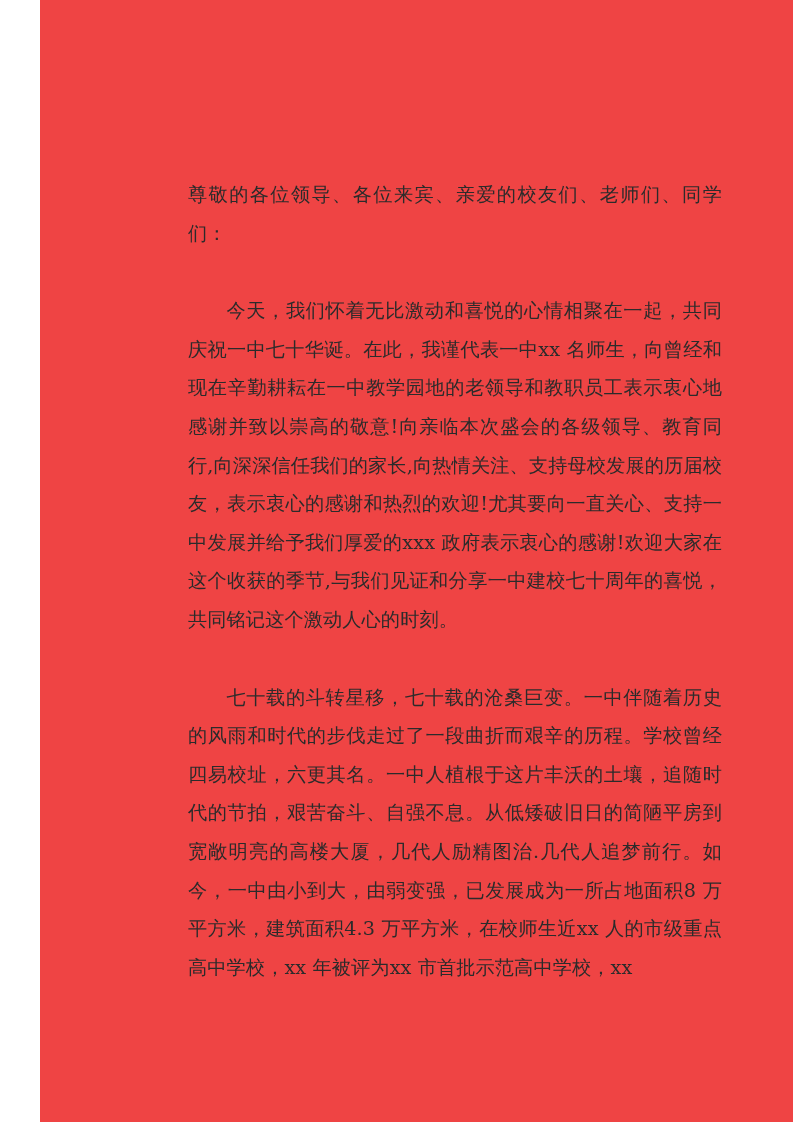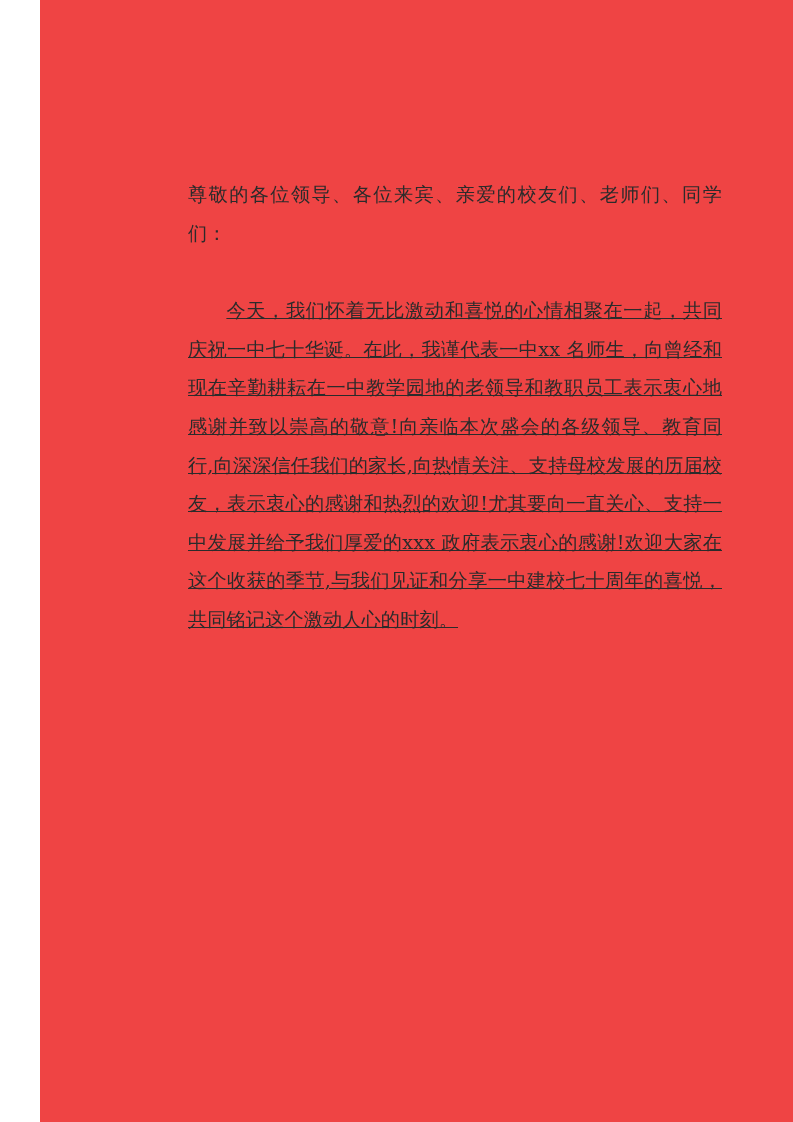--- a/index.html
+++ b/index.html
@@ -49,21 +49,20 @@
 
   
   .para.greeting {
     text-indent: 0;
     margin-bottom: 39px;
   }
 
   
   .para.indent {
     text-indent: 2em;
-    text-decoration: underline;
   }
 
   .para.body-1 {
     margin-bottom: 39px;
   }
 
   
   .para.body-2 {
     margin-bottom: 0;
   }
@@ -73,16 +72,17 @@
 
 <div class="page">
 
   <div class="text-body">
 
     <p class="para salutation">尊敬的各位领导、各位来宾、亲爱的校友们、老师们、同学们：</p>
 
 
     <p class="para indent body-1">今天，我们怀着无比激动和喜悦的心情相聚在一起，共同庆祝一中七十华诞。在此，我谨代表一中xx 名师生，向曾经和现在辛勤耕耘在一中教学园地的老领导和教职员工表示衷心地感谢并致以崇高的敬意!向亲临本次盛会的各级领导、教育同行,向深深信任我们的家长,向热情关注、支持母校发展的历届校友，表示衷心的感谢和热烈的欢迎!尤其要向一直关心、支持一中发展并给予我们厚爱的xxx 政府表示衷心的感谢!欢迎大家在这个收获的季节,与我们见证和分享一中建校七十周年的喜悦，共同铭记这个激动人心的时刻。</p>
 
+    <p class="para indent body-2">七十载的斗转星移，七十载的沧桑巨变。一中伴随着历史的风雨和时代的步伐走过了一段曲折而艰辛的历程。学校曾经四易校址，六更其名。一中人植根于这片丰沃的土壤，追随时代的节拍，艰苦奋斗、自强不息。从低矮破旧日的简陋平房到宽敞明亮的高楼大厦，几代人励精图治.几代人追梦前行。如今，一中由小到大，由弱变强，已发展成为一所占地面积8 万平方米，建筑面积4.3 万平方米，在校师生近xx 人的市级重点高中学校，xx 年被评为xx 市首批示范高中学校，xx</p>
 
   </div>
 
 </div>
 
 </body></html>

